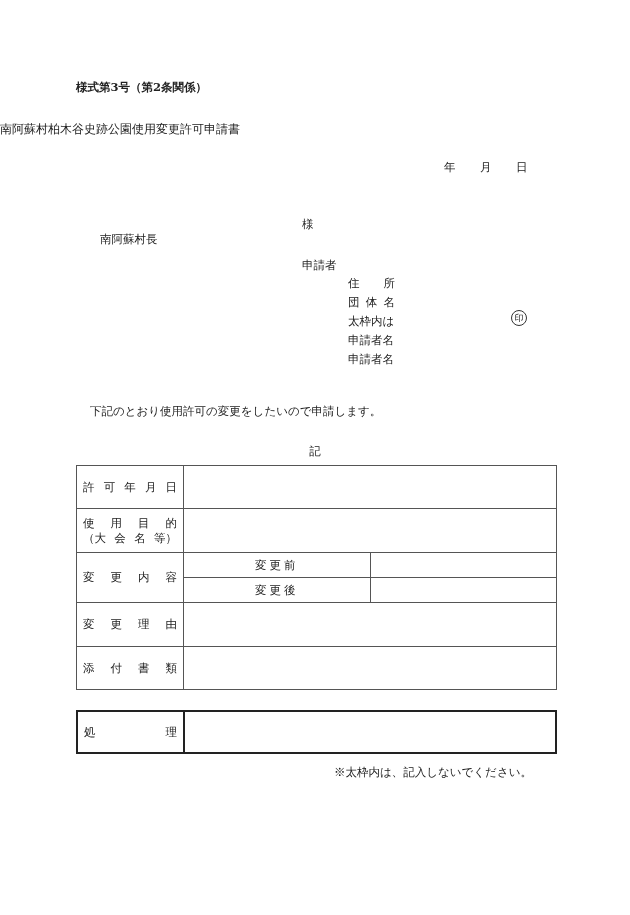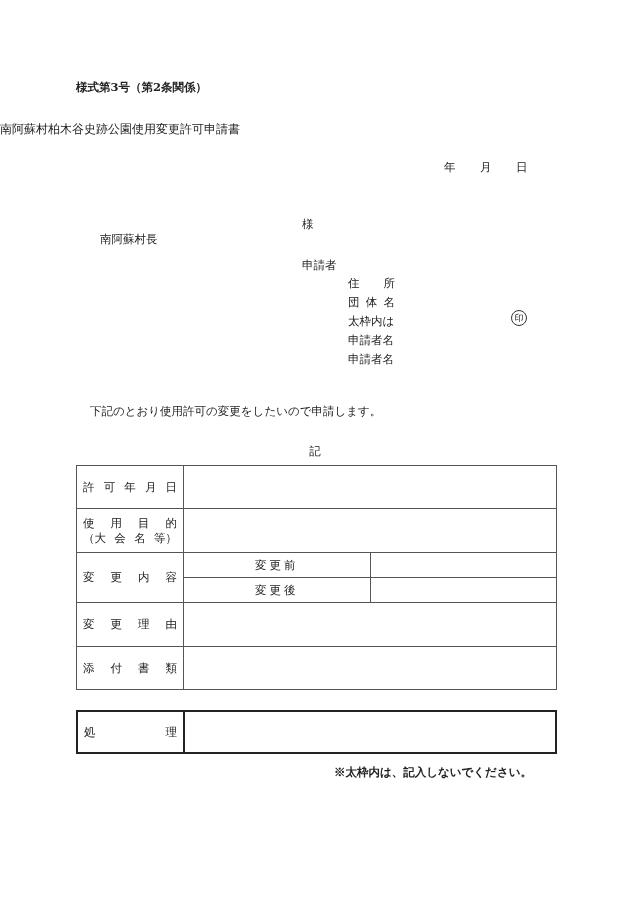--- a/index.html
+++ b/index.html
@@ -77,21 +77,21 @@
       width: 481px;
       border-collapse: collapse;
       table-layout: fixed;
     }
     table.proc td {
       border: 2px solid #222222;
       padding: 0;
       height: 40px;
       vertical-align: middle;
     }
-    .note { left: 334px; top: 765px; font-weight: bold; }
+    .note { left: 334px; top: 765px; }
   </style>
 </head>
 <body>
 
 <div class="abs form-no">様式第3号（第2条関係）</div>
 <div class="abs title">南阿蘇村柏木谷史跡公園使用変更許可申請書</div>
 
 <div class="abs date date-y">年</div>
 <div class="abs date date-m">月</div>
 <div class="abs date date-d">日</div>

